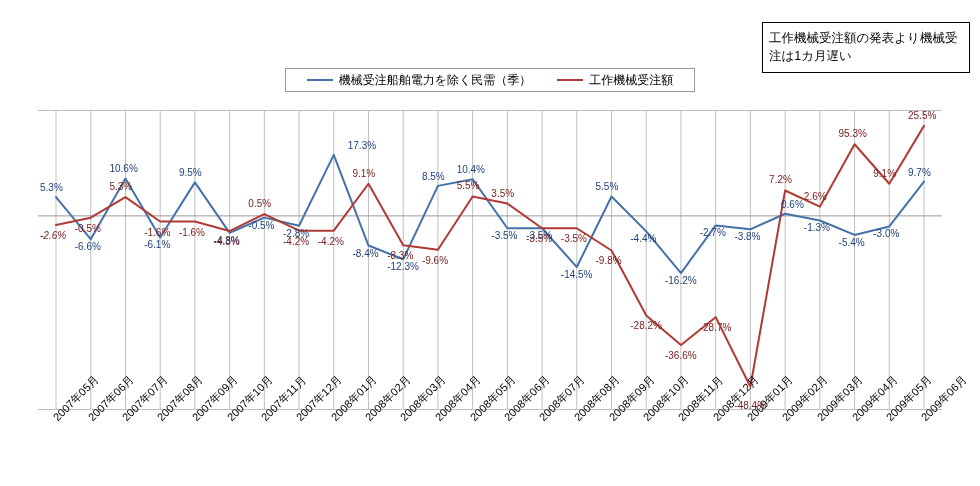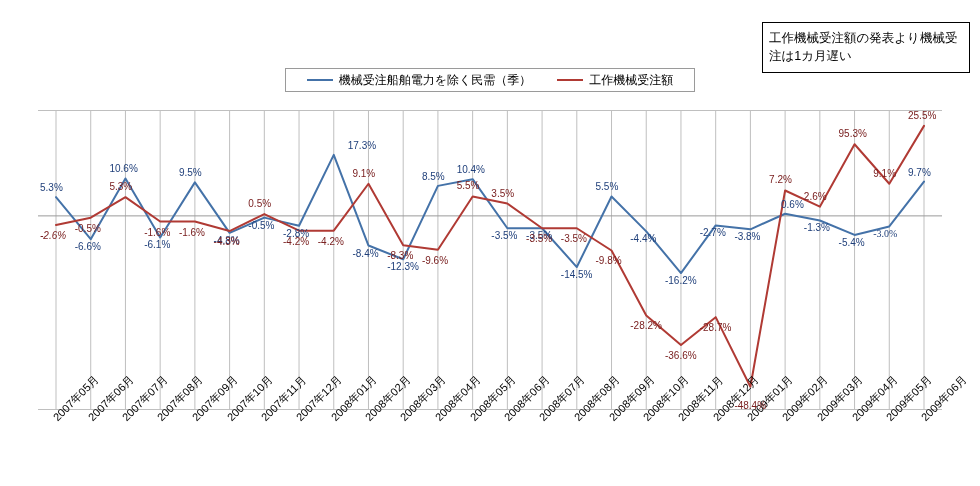--- a/index.html
+++ b/index.html
@@ -181,21 +181,21 @@
     <div class="dlabel blue" style="left: 526.08px; top: 231.235px;">-3.5%</div>
     <div class="dlabel blue" style="left: 560.8px; top: 270.059px;">-14.5%</div>
     <div class="dlabel blue" style="left: 595.52px; top: 182.471px;">5.5%</div>
     <div class="dlabel blue" style="left: 630.24px; top: 234.412px;">-4.4%</div>
     <div class="dlabel blue" style="left: 664.96px; top: 276.059px;">-16.2%</div>
     <div class="dlabel blue" style="left: 699.68px; top: 228.412px;">-2.7%</div>
     <div class="dlabel blue" style="left: 734.4px; top: 232.294px;">-3.8%</div>
     <div class="dlabel blue" style="left: 781px; top: 199.765px;">0.6%</div>
     <div class="dlabel blue" style="left: 803.84px; top: 223.471px;">-1.3%</div>
     <div class="dlabel blue" style="left: 838.56px; top: 237.941px;">-5.4%</div>
-    <div class="dlabel blue" style="left: 873.28px; top: 229.471px; font-family: Liberation Serif, serif;">-3.0%</div>
+    <div class="dlabel blue" style="left: 873.28px; top: 229.471px;">-3.0%</div>
     <div class="dlabel blue" style="left: 908px; top: 167.647px;">9.7%</div>
     <div class="dlabel red" style="left: 40px; top: 231.059px; font-style: italic;">-2.6%</div>
     <div class="dlabel red" style="left: 74.72px; top: 223.647px;">-0.5%</div>
     <div class="dlabel red" style="left: 109.44px; top: 182.176px;">5.3%</div>
     <div class="dlabel red" style="left: 144.16px; top: 227.529px;">-1.6%</div>
     <div class="dlabel red" style="left: 178.88px; top: 227.529px;">-1.6%</div>
     <div class="dlabel red" style="left: 213.6px; top: 237.059px;">-4.3%</div>
     <div class="dlabel red" style="left: 248.32px; top: 199.118px;">0.5%</div>
     <div class="dlabel red" style="left: 283.04px; top: 236.706px;">-4.2%</div>
     <div class="dlabel red" style="left: 317.76px; top: 236.706px;">-4.2%</div>

